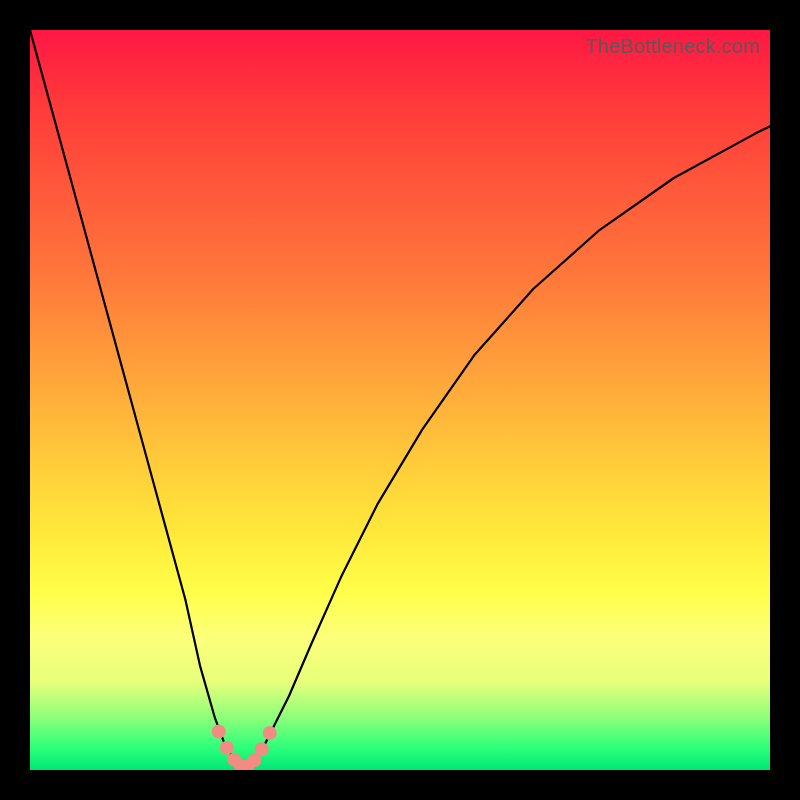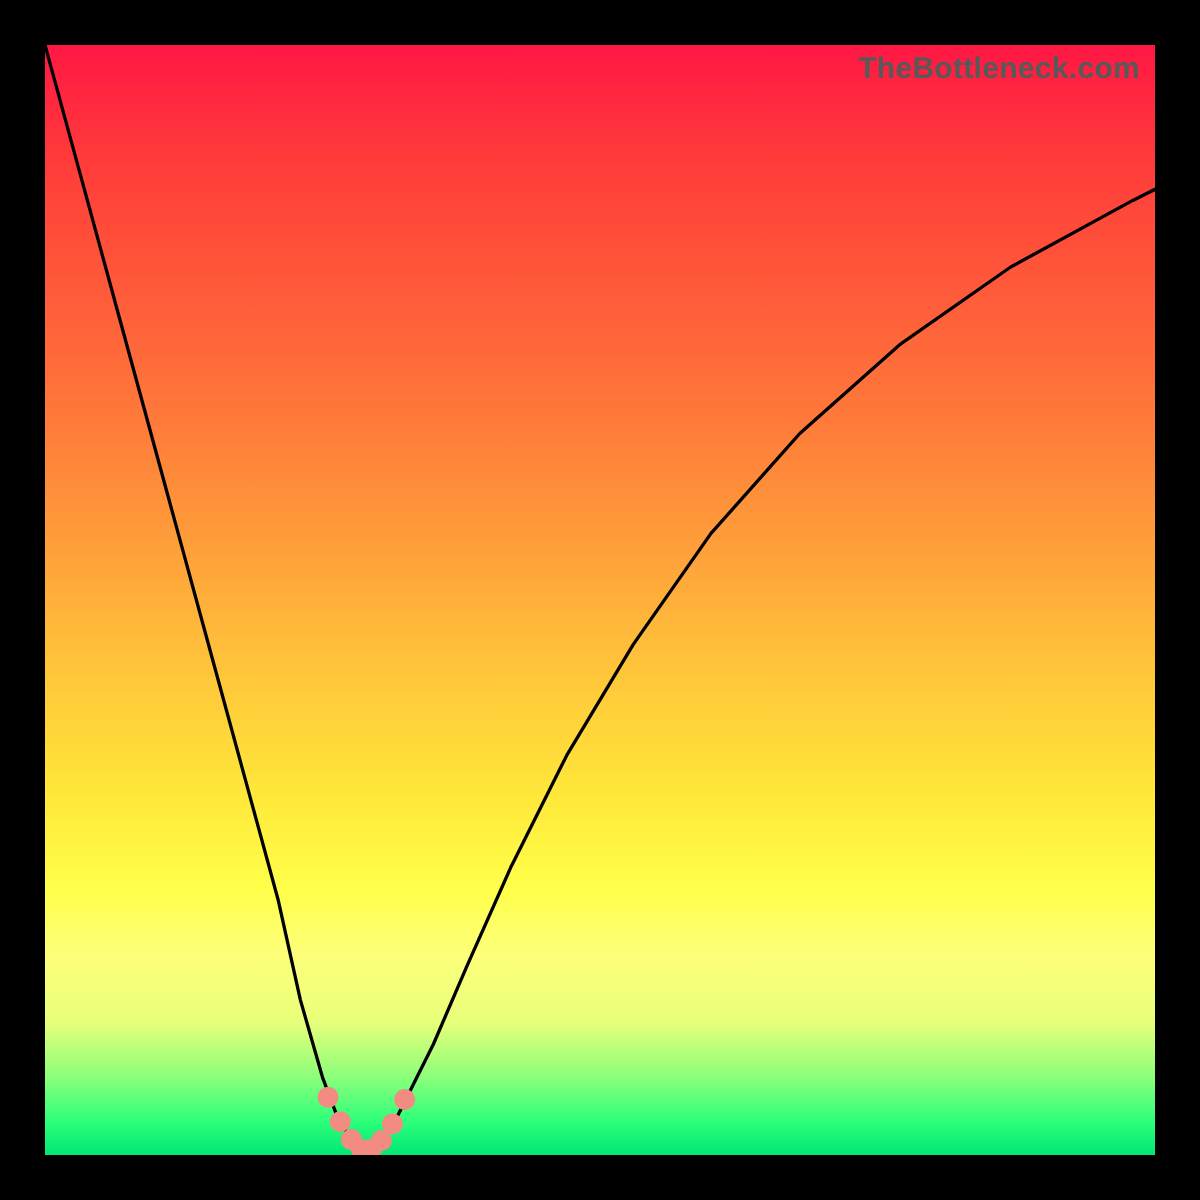--- a/index.html
+++ b/index.html
@@ -40,21 +40,21 @@
       #2dff7a 97%,
       #00e676 100%
     );
   }
   .watermark {
     position: absolute;
     top: 5px;
     right: 10px;
     color: #595959;
     font-size: 20px;
-    font-weight: 700;
+    font-weight: 400;
     letter-spacing: 0.2px;
     user-select: none;
   }
   svg.curves {
     position: absolute;
     left: 0;
     top: 0;
     width: 740px;
     height: 740px;
   }

